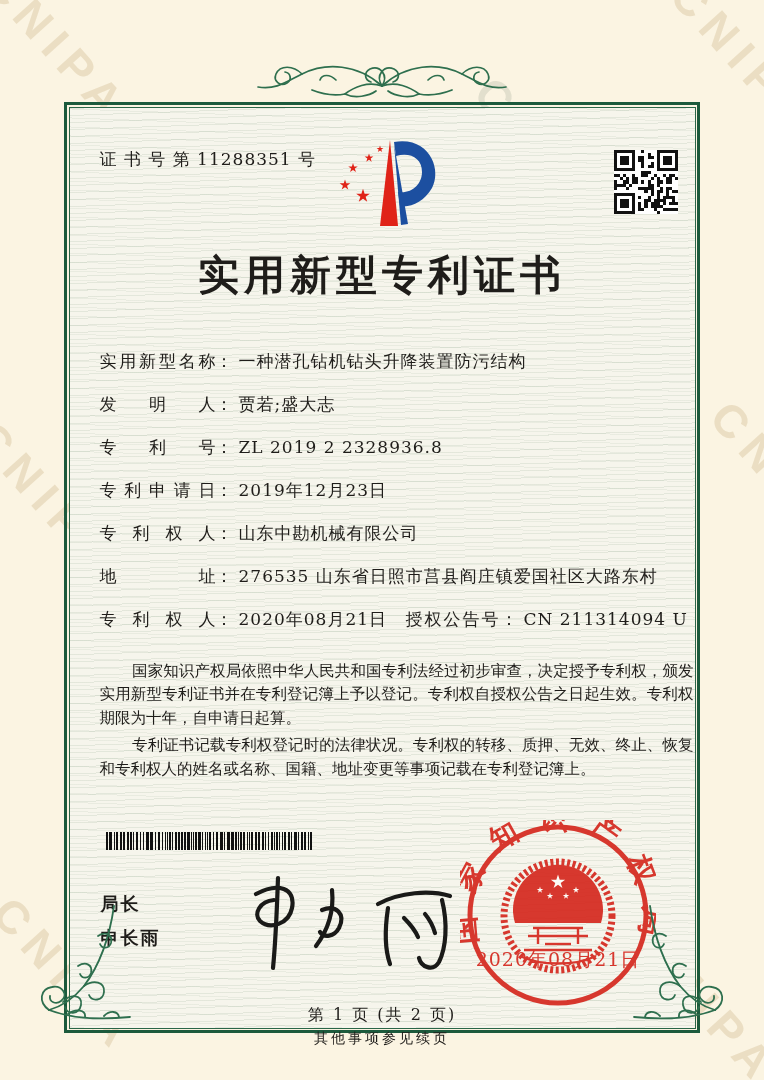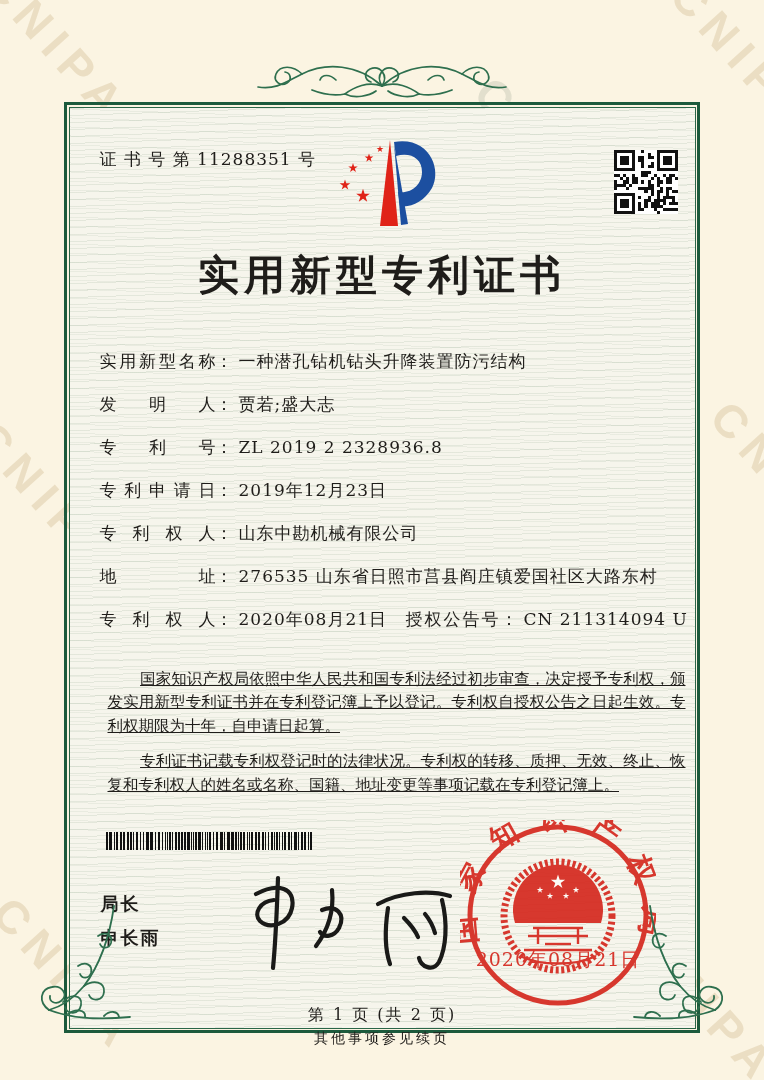--- a/index.html
+++ b/index.html
@@ -42,21 +42,21 @@
   
   .fields{position:absolute;left:30px;top:243px;right:20px;font-size:17px;}
   .field-row{position:relative;line-height:20px;margin-bottom:23px;white-space:nowrap;}
   .flabel{display:inline-block;width:116px;text-align:justify;text-align-last:justify;vertical-align:top;}
   .colon{display:inline-block;}
   .fvalue{padding-left:6px;letter-spacing:1px;}
   .grant2{position:absolute;left:306px;top:0;}
   .grant2 .flabel{width:auto;letter-spacing:2px;text-align-last:auto;}
   
   .paras{position:absolute;left:26px;top:548px;width:602px;font-size:15.5px;line-height:23.6px;text-align:justify;}
-  .paras p{margin:12px;text-indent:2.1em;text-decoration:underline;}
+  .paras p{margin:4px;text-indent:2.1em;}
   
   .barcode{position:absolute;left:36px;top:724px;width:212px;height:18px;}
   .signer{position:absolute;left:31px;top:779px;font-size:18px;line-height:34px;letter-spacing:2px;}
   .signer div{white-space:nowrap;font-weight:bold;}
   .signature{position:absolute;left:150px;top:756px;width:250px;height:118px;}
   .seal{position:absolute;left:390px;top:712px;width:196px;height:196px;}
   .page-num{position:absolute;top:897px;left:0;width:100%;text-align:center;font-size:16px;letter-spacing:2px;}
   
   .footer-note{position:absolute;top:1030px;left:0;width:100%;text-align:center;font-size:14px;letter-spacing:3px;z-index:2;}
   .orn{position:absolute;z-index:3;pointer-events:none;}

